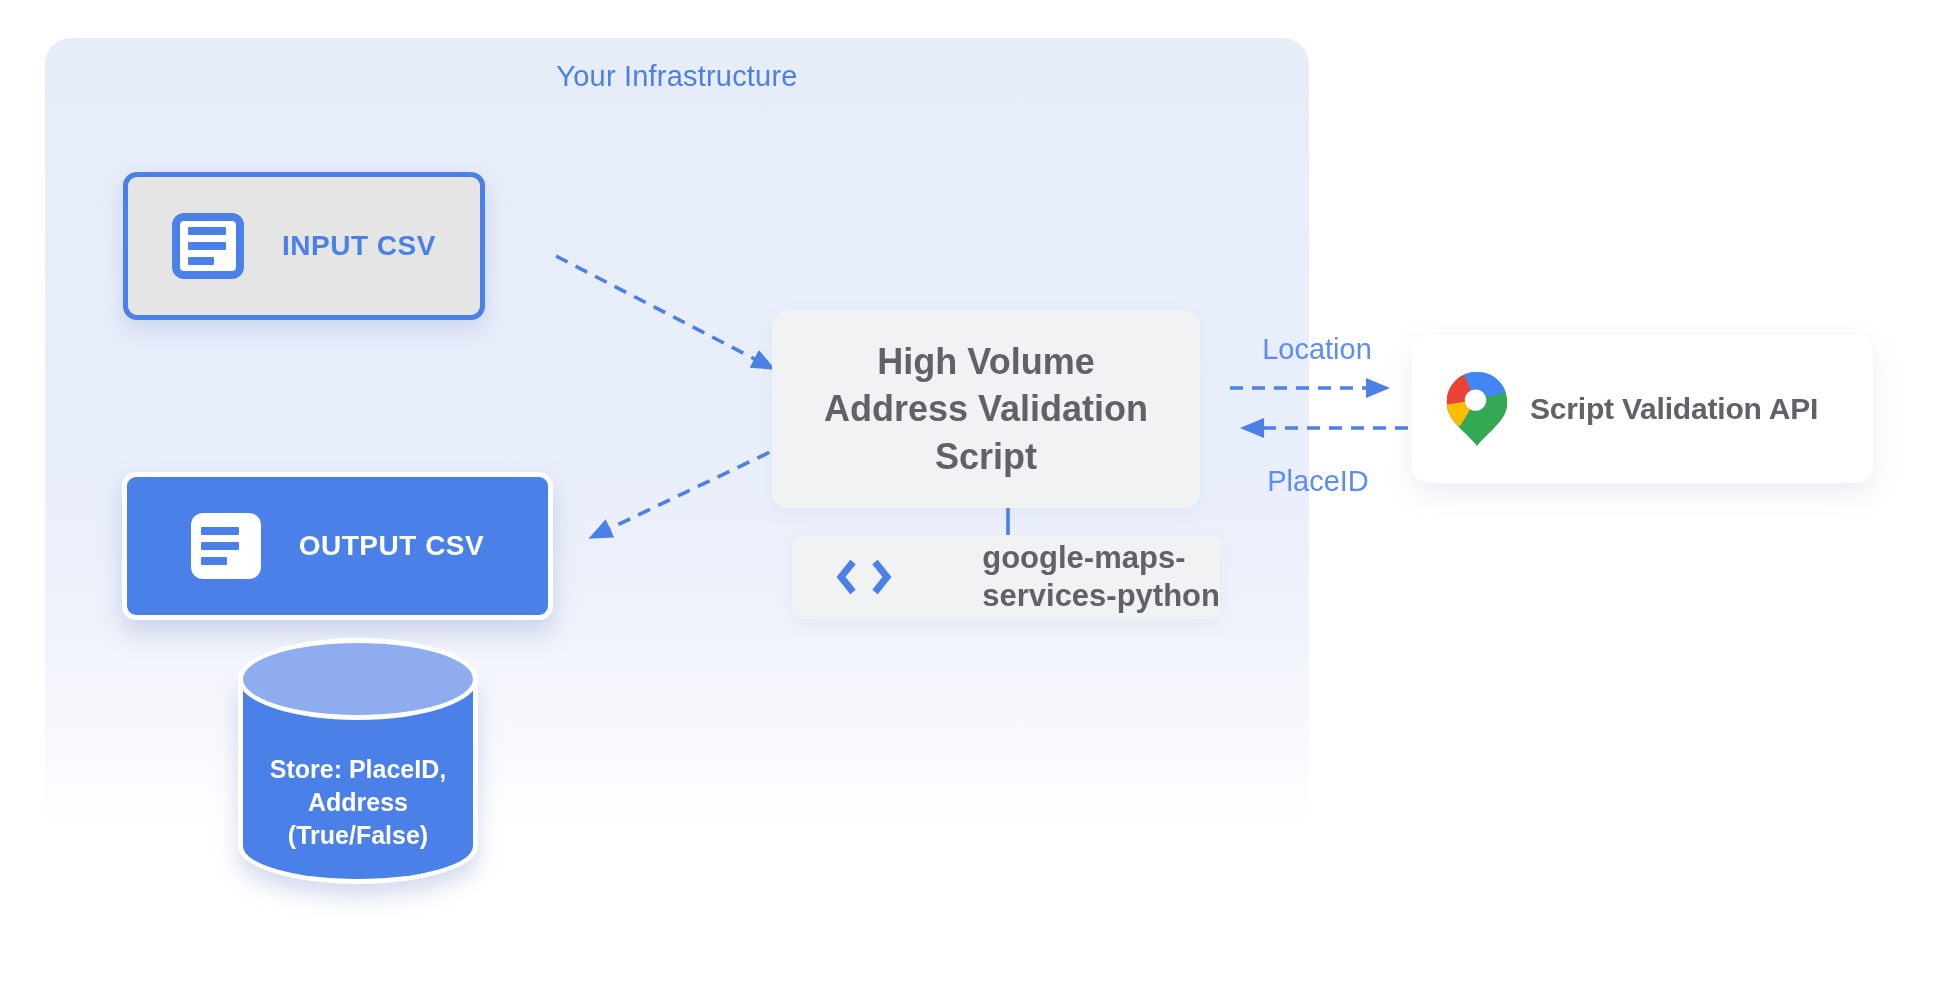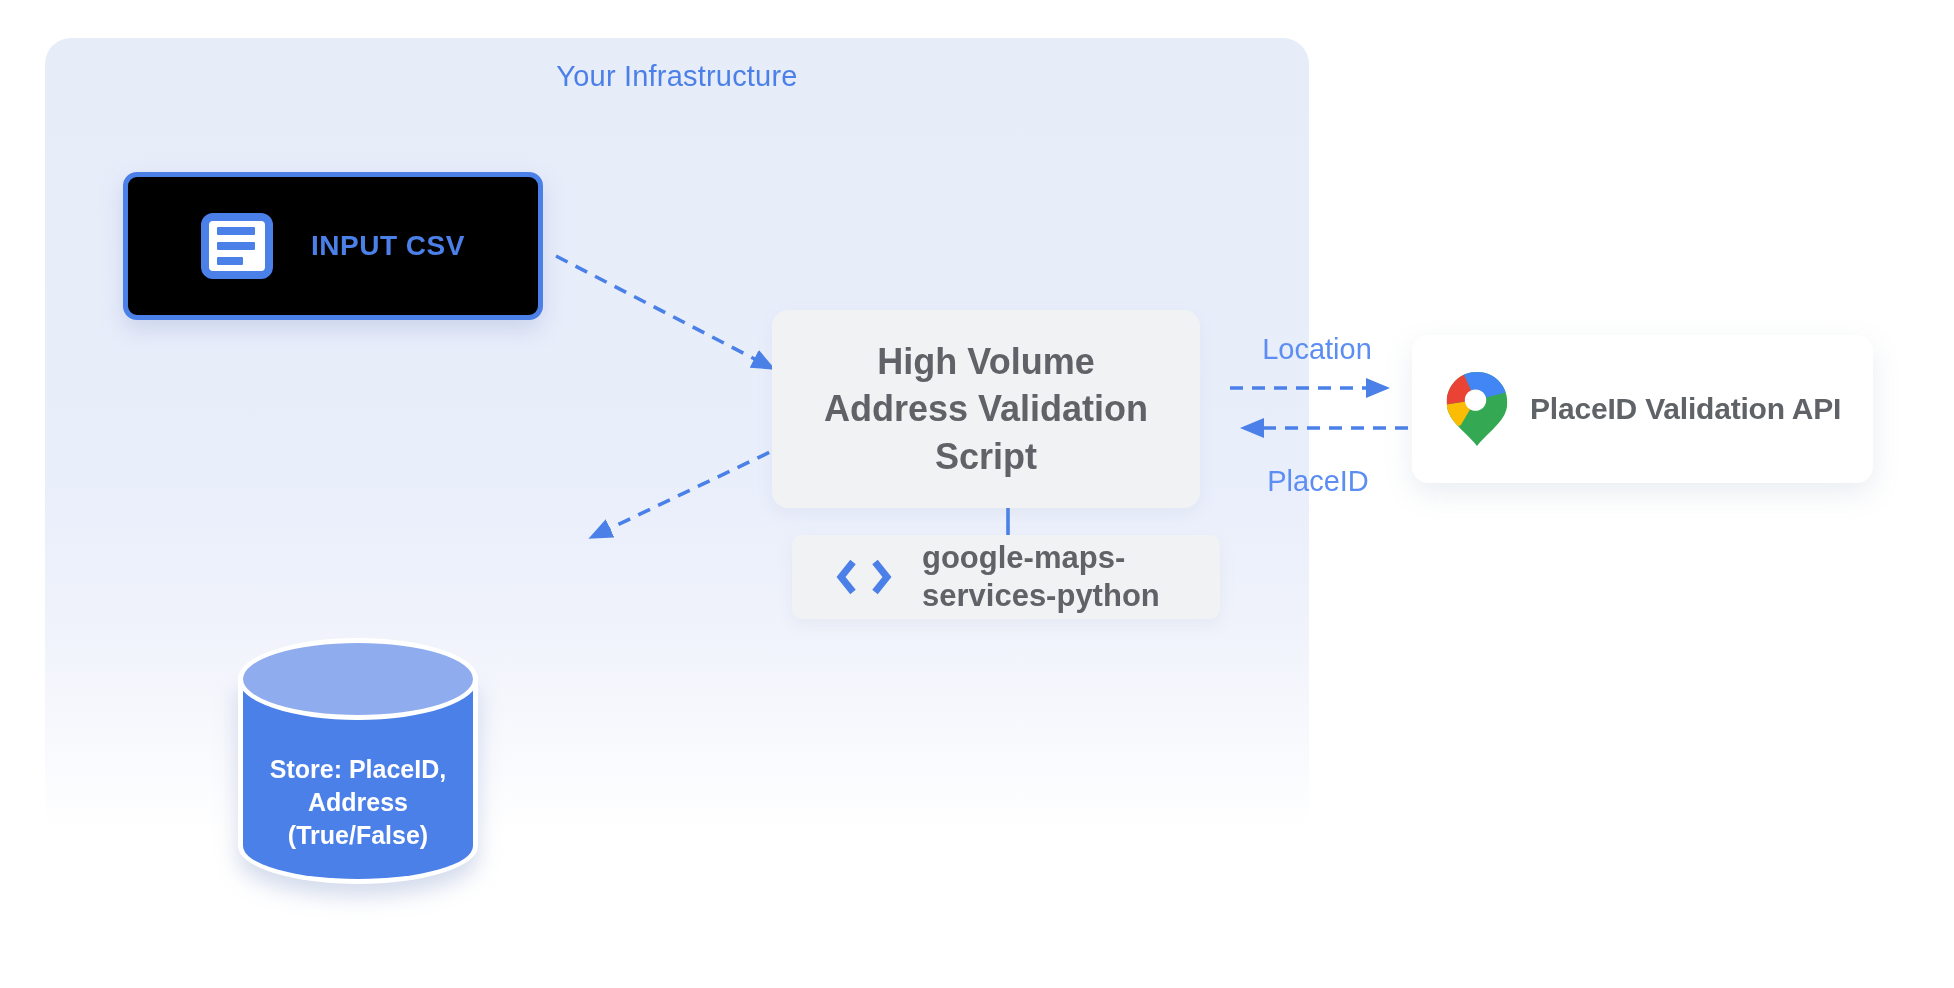--- a/index.html
+++ b/index.html
@@ -3,21 +3,21 @@
 <meta charset="utf-8">
 <style>
   html,body{margin:0;padding:0;background:#ffffff;}
   .canvas{position:relative;width:1954px;height:988px;background:#ffffff;
           font-family:"Liberation Sans",sans-serif;overflow:hidden;}
   .panel{position:absolute;left:45px;top:38px;width:1264px;height:795px;border-radius:26px;
          background:linear-gradient(180deg,#e7ecf9 0%,#e9eefb 55%,#f0f3fb 75%,#fafbfe 92%,#ffffff 100%);}
   .panel-title{position:absolute;left:45px;top:60px;width:1264px;text-align:center;
                font-size:29px;font-weight:400;color:#4c80e9;letter-spacing:.2px;}
   .node{position:absolute;box-sizing:border-box;display:flex;align-items:center;justify-content:center;}
-  .input-box{left:123px;top:172px;width:420px;height:148px;background:#000000;
+  .input-box{left:123px;top:172px;width:362px;height:148px;background:#e5e5e5;
              border:5px solid #4a80e8;border-radius:14px;gap:38px;
              box-shadow:0 10px 22px rgba(130,150,200,.28);}
   .input-box .label{font-size:28px;font-weight:700;color:#4a80e8;letter-spacing:.5px;}
   .output-box{left:122px;top:472px;width:431px;height:148px;background:#4a80e8;
               border:5px solid #ffffff;border-radius:14px;gap:38px;
               box-shadow:0 12px 24px rgba(130,150,200,.35);}
   .output-box .label{font-size:28px;font-weight:700;color:#ffffff;letter-spacing:.5px;}
   .doc-outline{width:72px;height:66px;border:8px solid #4a80e8;border-radius:12px;background:#ffffff;
                display:flex;flex-direction:column;justify-content:center;gap:7px;
                padding-left:8px;box-sizing:border-box;}
@@ -25,21 +25,21 @@
              display:flex;flex-direction:column;justify-content:center;gap:7px;
              padding-left:10px;box-sizing:border-box;}
   .bar{height:8px;background:#4a80e8;border-radius:1px;}
   .bar.w1{width:38px;}.bar.w2{width:38px;}.bar.w3{width:26px;}
   .script-box{left:772px;top:310px;width:428px;height:198px;background:#f1f2f4;border-radius:16px;
               box-shadow:0 6px 16px rgba(150,160,190,.10);}
   .script-box .label{font-size:36px;font-weight:700;color:#5f6368;text-align:center;
                      white-space:pre-line;line-height:1.32;}
   .library-box{left:792px;top:535px;width:428px;height:84px;background:#f1f2f4;border-radius:10px;
                box-shadow:0 6px 16px rgba(150,160,190,.10);
-               justify-content:flex-start;padding-left:44px;gap:30px;}
+               justify-content:space-between;padding-left:44px;gap:30px;}
   .library-box .label{font-size:31px;font-weight:700;color:#5f6368;white-space:pre-line;line-height:1.24;}
   .api-box{left:1412px;top:335px;width:461px;height:148px;background:#ffffff;border-radius:16px;
            box-shadow:0 10px 28px rgba(120,140,170,.16);
            justify-content:flex-start;padding-left:28px;gap:16px;}
   .api-box .label{font-size:30px;font-weight:700;color:#5f6368;white-space:nowrap;letter-spacing:-0.2px;}
   .cylinder{position:absolute;left:218px;top:638px;width:240px;height:246px;margin-left:20px;}
   .cyl-body{position:absolute;left:0;right:0;top:41px;bottom:0;background:#4b80e8;
             border:5px solid #ffffff;border-top:none;box-sizing:border-box;
             border-radius:0 0 50% 50% / 0 0 38px 38px;
             box-shadow:0 12px 22px rgba(130,150,200,.35);}
@@ -79,20 +79,28 @@
 
   <div class="node input-box">
     <div class="doc-outline">
       <div class="bar w1"></div>
       <div class="bar w2"></div>
       <div class="bar w3"></div>
     </div>
     <div class="label">INPUT CSV</div>
   </div>
 
+  <div class="node output-box">
+    <div class="doc-solid">
+      <div class="bar w1"></div>
+      <div class="bar w2"></div>
+      <div class="bar w3"></div>
+    </div>
+    <div class="label">OUTPUT CSV</div>
+  </div>
 
   <div class="cylinder">
     <div class="cyl-body"></div>
     <div class="cyl-top"></div>
     <div class="cyl-label">Store: PlaceID,
 Address
 (True/False)</div>
   </div>
 
   <div class="node script-box">
@@ -118,19 +126,19 @@
         </clipPath>
       </defs>
       <g clip-path="url(#pinclip)">
         <rect width="100" height="100" fill="#34a853"></rect>
         <polygon points="48,38 0,45 0,80 28,72" fill="#fbbc04"></polygon>
         <polygon points="48,38 0,45 0,10 28,-6" fill="#ea4335"></polygon>
         <polygon points="48,38 28,-6 78,-10 104,24" fill="#4285f4"></polygon>
         <circle cx="48" cy="38" r="14.5" fill="#ffffff"></circle>
       </g>
     </svg>
-    <div class="label">PlaceID Validation API</div>
+    <div class="label">Script Validation API</div>
   </div>
 
   <div class="edge-label loc">Location</div>
   <div class="edge-label pid">PlaceID</div>
 
 </div>
 
 </body></html>

